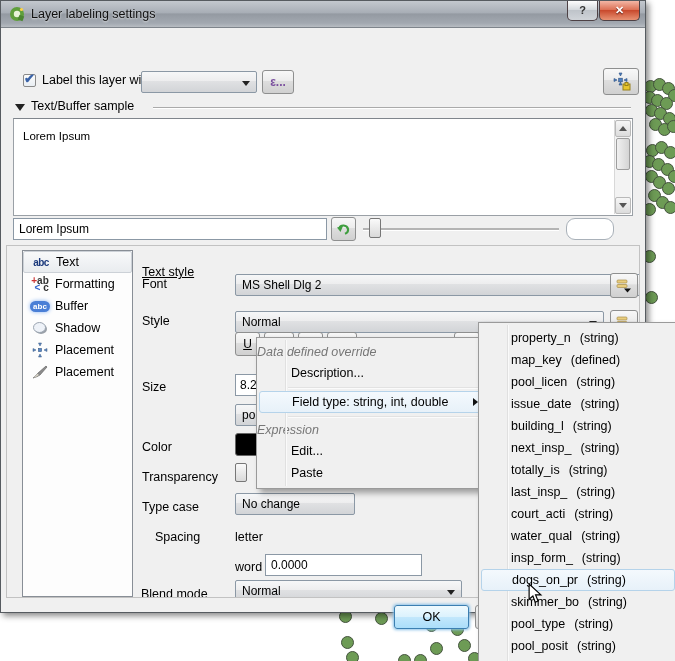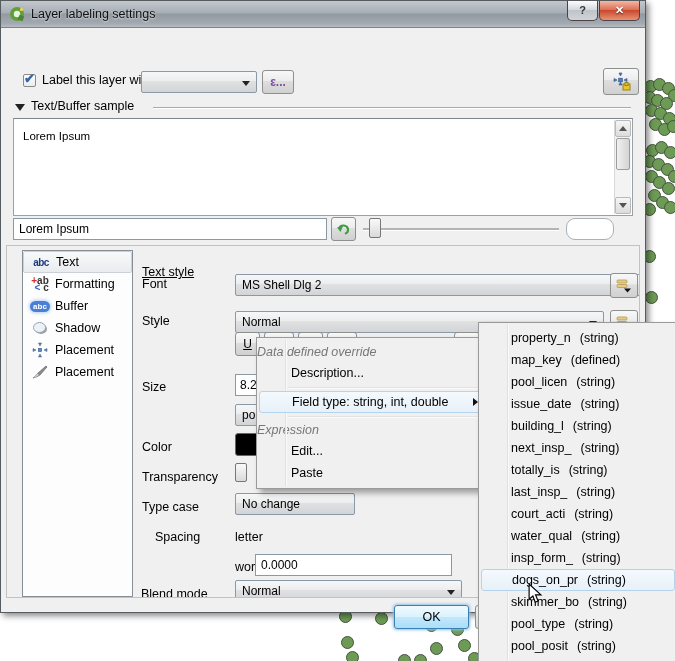--- a/index.html
+++ b/index.html
@@ -361,21 +361,21 @@
 
         <span class="lbl" style="left:135px;top:254px;">Type case</span>
         <div class="combo" style="left:228px;top:247px;width:120px;">
           <span>No change</span>
         </div>
 
         <span class="lbl" style="left:148px;top:284px;">Spacing</span>
         <span class="lbl" style="left:228px;top:284px;">letter</span>
 
         <span class="lbl" style="left:228px;top:314px;">word</span>
-        <div class="field" style="left:248px;top:308px;width:197px;">
+        <div class="field" style="left:258px;top:308px;width:157px;">
           <span>0.0000</span>
         </div>
 
         <span class="lbl" style="left:134px;top:341px;">Blend mode</span>
         <div class="combo" style="left:228px;top:334px;width:227px;">
           <span>Normal</span>
           <span class="caret"></span>
         </div>
       </div>
 

